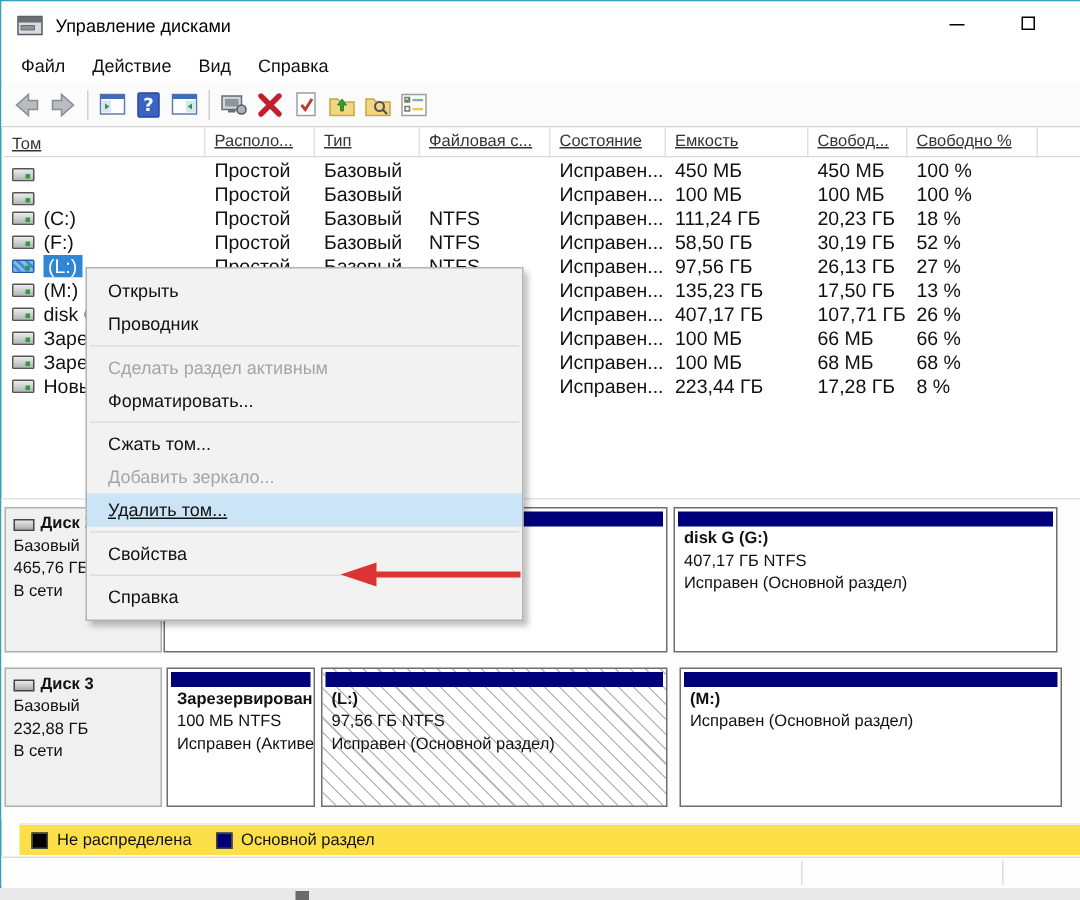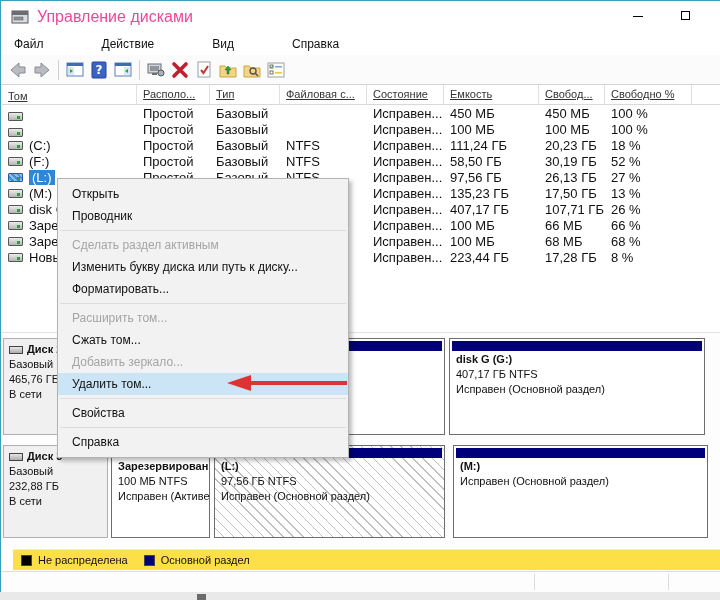--- a/index.html
+++ b/index.html
@@ -4,30 +4,30 @@
 <style>
   * { margin:0; padding:0; box-sizing:border-box; }
   html,body { width:720px; height:600px; overflow:hidden; background:#e9e9e9;
               font-family:"Liberation Sans","DejaVu Sans",sans-serif; }
   .window { position:absolute; left:0; top:0; width:720px; height:592px; background:#ffffff;
             border-top:1px solid #379fb8; border-left:1px solid #379fb8; border-bottom:1px solid #3a92c4; }
   
   .titlebar { position:absolute; left:0; top:0; width:100%; height:32px; background:#ffffff;
               display:flex; align-items:center; padding-left:10px; }
   .app-icon { width:18px; height:14px; margin-right:8px; }
-  .title { font-size:16px; color:#ec4899; }
+  .title { font-size:12px; color:#000000; }
   .win-btn { position:absolute; top:0; width:45px; height:30px; text-align:center; line-height:30px;
              font-size:12px; color:#000; cursor:default; }
   .btn-min { right:60px; }
   .btn-max { right:12px; }
   .btn-max .box { display:inline-block; width:9px; height:9px; border:1px solid #000; }
   .btn-min .dash { display:inline-block; width:10px; height:0; border-top:1px solid #000; vertical-align:middle; }
   
   .menubar { position:absolute; left:0; top:32px; width:100%; height:22px; background:#fff;
-             display:flex; align-items:center; padding-left:4px;gap:40px; }
+             display:flex; align-items:center; padding-left:4px; }
   .menubar .mitem { font-size:12px; color:#111; padding:2px 9px; }
   
   .toolbar { position:absolute; left:0; top:54px; width:100%; height:30px; background:#fbfbfb;
              border-bottom:1px solid #d4d4d4; display:flex; align-items:center; padding-left:5px; }
   .tbtn { width:24px; height:24px; display:flex; align-items:center; justify-content:center; }
   .tsep { width:1px; height:20px; background:#d0d0d0; margin:0 4px; }
   
   .lv-header { position:absolute; left:1px; top:84px; width:719px; height:20px; background:#ffffff;
                border-bottom:1px solid #d9d9d9; display:flex; font-size:11px; color:#333; }
   .hcell { border-right:1px solid #e0e0e0; padding:3px 0 0 6px; overflow:hidden; white-space:nowrap;text-decoration:underline; }
@@ -63,21 +63,21 @@
   .statusbar { position:absolute; left:0; top:570px; width:720px; height:21px; background:#fdfdfd; border-top:1px solid #dcdcdc; }
   .statusbar .tick { position:absolute; top:2px; bottom:2px; width:1px; background:#dcdcdc; }
   .below-window { position:absolute; left:0; top:592px; width:720px; height:8px; background:#e9e9e9; }
   .below-window .mark { position:absolute; left:197px; top:2px; width:9px; height:6px; background:#6b6b6b; }
   
   .cmenu { position:absolute; left:57px; top:178px; width:292px; background:#f2f2f2;
            border:1px solid #b3b3b3; box-shadow:3px 3px 4px rgba(0,0,0,0.25); z-index:10;
            padding:4px 0; font-size:12px; color:#111; }
   .citem { height:22px; line-height:22px; padding-left:14px; white-space:nowrap; }
   .citem.disabled { color:#a5a5a5; }
-  .citem.hl { background:#cbe4f6; }
+  .citem.hl { background:#cbe4f6;text-decoration:underline; }
   .csep { height:7px; position:relative; }
   .csep::after { content:""; position:absolute; left:2px; right:2px; top:3px; border-top:1px solid #dcdcdc; }
   .red-arrow { position:absolute; left:225px; top:371px; z-index:11; }
 </style>
 </head>
 <body>
 
 <div class="window">
 
   <div class="titlebar">
@@ -389,24 +389,22 @@
 
 <div class="below-window">
   <div class="mark"></div>
 </div>
 
 <div class="cmenu">
   <div class="citem">Открыть</div>
   <div class="citem">Проводник</div>
   <div class="csep"></div>
   <div class="citem disabled">Сделать раздел активным</div>
-  <div class="citem">Изменить букву диска или путь к диску...</div>
   <div class="citem">Форматировать...</div>
   <div class="csep"></div>
-  <div class="citem disabled">Расширить том...</div>
   <div class="citem">Сжать том...</div>
   <div class="citem disabled">Добавить зеркало...</div>
   <div class="citem hl">Удалить том...</div>
   <div class="csep"></div>
   <div class="citem">Свойства</div>
   <div class="csep"></div>
   <div class="citem">Справка</div>
 </div>
 
 <svg class="red-arrow" width="124" height="24" viewBox="0 0 124 24">

